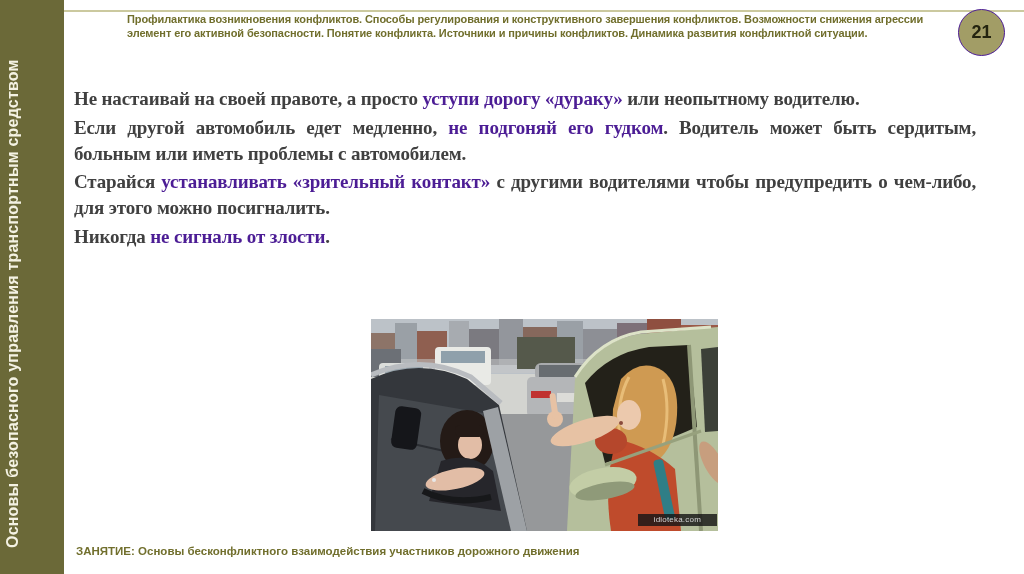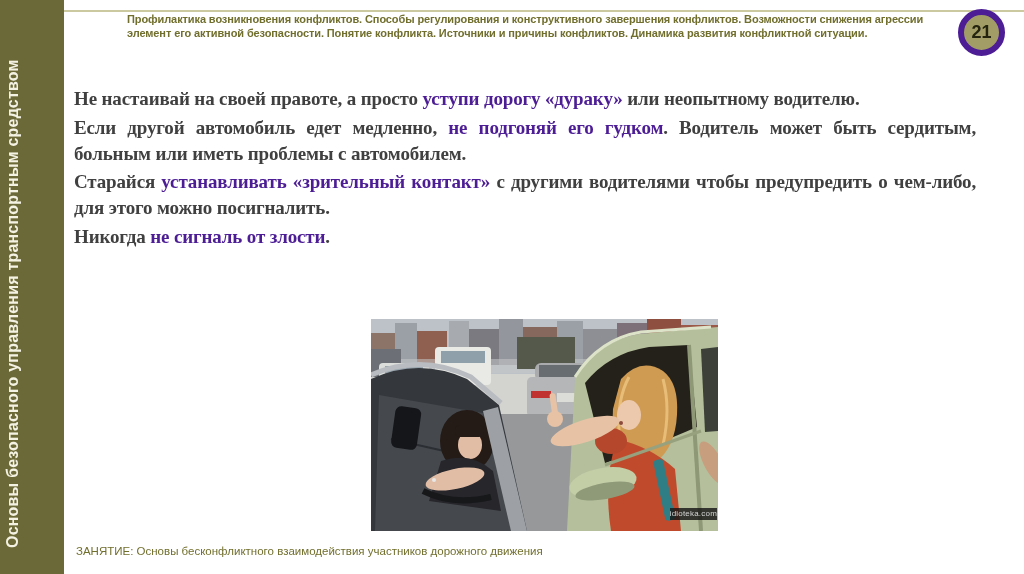--- a/index.html
+++ b/index.html
@@ -10,35 +10,35 @@
   .sidebar-title{position:absolute;left:22px;bottom:26px;transform-origin:0 100%;transform:rotate(-90deg);
     white-space:nowrap;color:#f4f2e3;font-size:16px;font-weight:700;letter-spacing:.2px;}
 
   .top-line{position:absolute;left:64px;right:0;top:10px;height:2px;background:#cbc99f;}
 
   .header{position:absolute;left:73px;top:13px;width:892px;color:#716f2d;
     font-size:11px;line-height:13.5px;font-weight:700;letter-spacing:-0.1px;}
   .header .hline.indent{padding-left:54px;}
 
   .page-badge{position:absolute;left:958px;top:9px;width:47px;height:47px;border-radius:50%;
-    background:#a29d66;border:6px solid #4c1d95;box-sizing:border-box;display:flex;align-items:center;
+    background:#a29d66;border:1px solid #4c1d95;box-sizing:border-box;display:flex;align-items:center;
     justify-content:center;color:#24240f;font-size:18px;font-weight:700;}
 
   .body-text{position:absolute;left:74px;top:86px;width:902px;font-family:"Liberation Serif","DejaVu Serif",serif;
     font-weight:700;font-size:19px;line-height:26px;color:#242122;text-align:justify;letter-spacing:-0.15px;}
   .body-text p{margin:0 0 2.5px 0;}
   .body-text .red{color:#4c1d95;}
   .body-text .black{color:#404040;}
 
   .photo{position:absolute;left:371px;top:319px;width:347px;height:212px;overflow:hidden;background:#c4c8cb;}
   .photo svg{display:block;width:347px;height:212px;}
-  .watermark{position:absolute;right:1px;bottom:11px;background:rgba(22,22,22,.82);color:#d6d6d6;
-    font-size:8px;line-height:1;padding:2px 0;letter-spacing:.2px;}
+  .watermark{position:absolute;right:1px;bottom:5px;background:rgba(22,22,22,.82);color:#d6d6d6;
+    font-size:8px;line-height:1;padding:2px 16px;letter-spacing:.2px;}
 
-  .footer{position:absolute;left:76px;top:545px;color:#716f2d;font-size:11.5px;font-weight:400;}
+  .footer{position:absolute;left:76px;top:545px;color:#716f2d;font-size:11.5px;font-weight:700;}
 </style>
 </head>
 <body>
 
 <div id="slide">
 
   <div class="sidebar">
     <div class="sidebar-title">Основы безопасного управления транспортным средством</div>
   </div>
 

